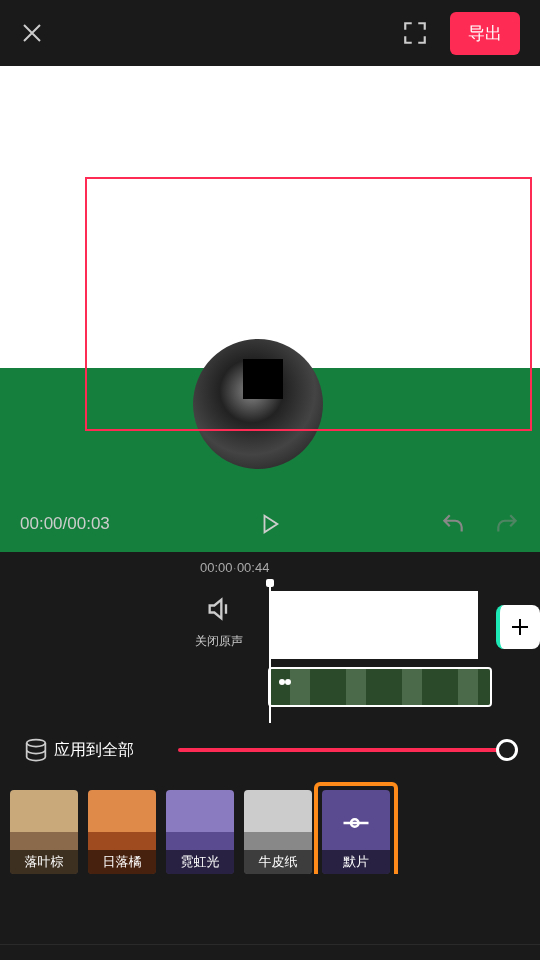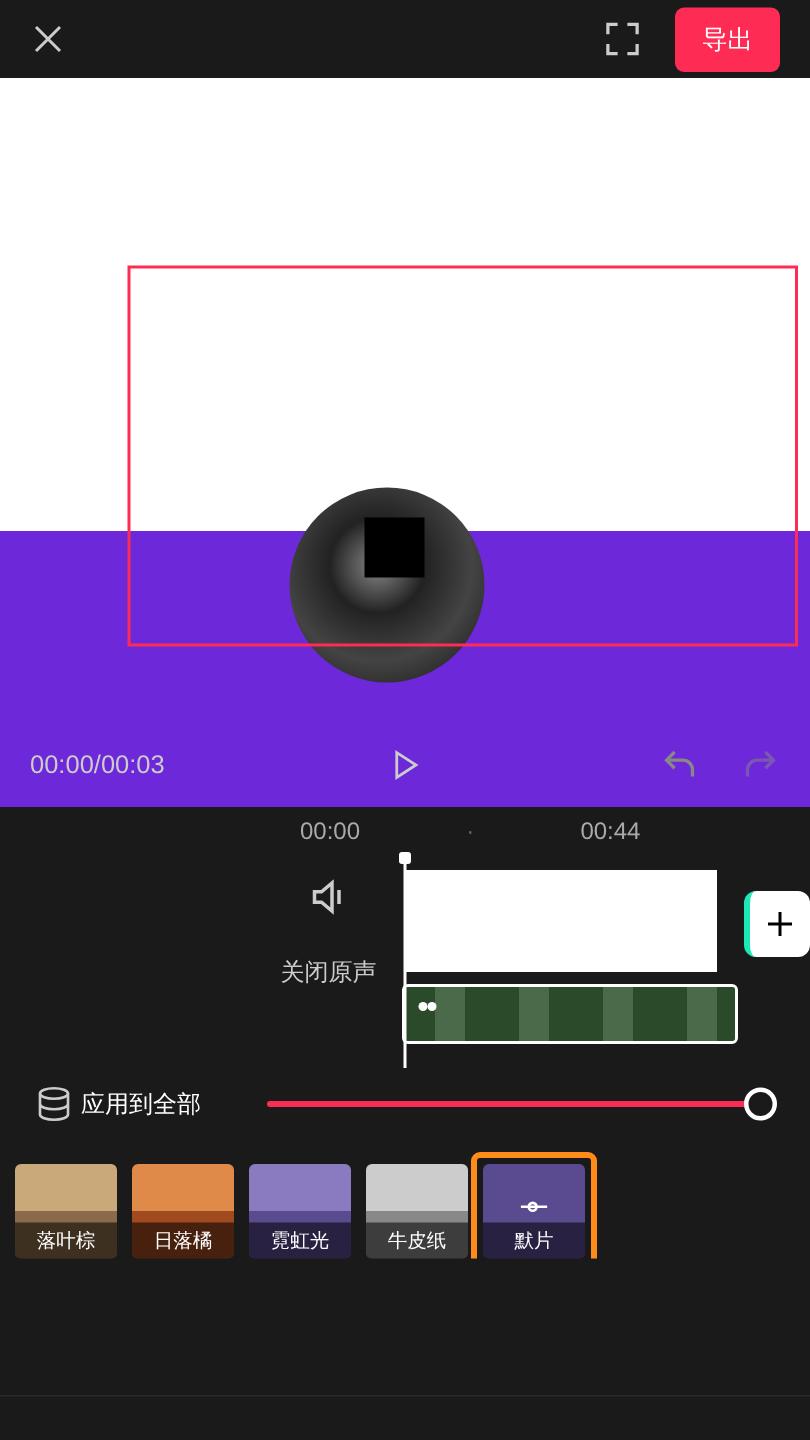--- a/index.html
+++ b/index.html
@@ -1,55 +1,55 @@
 <!DOCTYPE html>
 <html><head>
 <meta charset="utf-8">
 <style>
 html,body{margin:0;padding:0;width:540px;height:960px;background:#000;font-family:-apple-system,sans-serif;color:#fff;overflow:hidden}
 *{box-sizing:border-box}
-.header{height:52px;display:flex;align-items:center;justify-content:space-between;padding:0 20px;background:#1a1a1a}
+.header{height:66px;display:flex;align-items:center;justify-content:space-between;padding:0 20px;background:#1a1a1a}
 .close-icon{width:24px;height:24px;stroke:#ccc;stroke-width:2;cursor:pointer}
 .header-right{display:flex;align-items:center;gap:22px}
 .fullscreen-icon{width:26px;height:26px;stroke:#ccc;stroke-width:2;fill:none}
 .export-btn{background:#fe2c55;border:none;color:#fff;padding:10px 18px;font-size:17px;border-radius:6px}
 .preview-top{height:302px;background:#fff;position:relative}
-.preview-bottom{height:184px;background:#6d28d9;position:relative}
+.preview-bottom{height:184px;background:#15803d;position:relative}
 .selection-box{position:absolute;left:85px;top:177px;width:447px;height:254px;border:2px solid #fe2c55;z-index:5}
 .countdown{position:absolute;left:50%;transform:translateX(-50%);top:-28px;font-size:100px;font-weight:700;color:#fff;line-height:1}
 .avatar{position:absolute;left:193px;top:273px;width:130px;height:130px;border-radius:50%;background:radial-gradient(circle at 45% 40%,#888 0%,#222 30%,#444 60%,#111 100%);z-index:3}
 .avatar::after{content:'';position:absolute;top:20px;left:50px;width:40px;height:40px;background:#000}
 .play-row{display:flex;align-items:center;padding:0 20px;height:56px;position:relative}
 .time-display{font-size:17px;color:#ccc}
 .play-icon{position:absolute;left:50%;transform:translateX(-50%);width:22px;height:22px;fill:none;stroke:#ccc;stroke-width:2}
 .play-row-right{margin-left:auto;display:flex;gap:28px}
 .ur-icon{width:26px;height:26px;fill:none;stroke:#888;stroke-width:2}
 .timeline{background:#1a1a1a;height:172px;padding-top:8px;position:relative}
-.tl-ticks{display:flex;justify-content:space-between;font-size:16px;color:#aaa;padding:0 113px 0 200px}
+.tl-ticks{display:flex;justify-content:flex-start;font-size:13px;color:#aaa;padding:0 113px 0 200px}
 .tl-ticks span:nth-child(2){color:#666}
 .track-area{position:relative;height:100px;margin-top:8px}
 .mute-col{position:absolute;left:180px;top:12px;width:78px;text-align:center}
 .mute-icon{width:28px;height:28px;stroke:#ccc;fill:none;stroke-width:2}
-.mute-label{font-size:16px;color:#ccc;margin-top:21px}
+.mute-label{font-size:12px;color:#ccc;margin-top:6px}
 .clip1{position:absolute;left:270px;top:8px;width:208px;height:68px;background:#fff}
 .add-btn{position:absolute;right:0;top:22px;width:44px;height:44px;background:#fff;border-radius:8px;display:flex;align-items:center;justify-content:center;border-left:4px solid #1de9b6}
 .add-btn svg{width:24px;height:24px;stroke:#000;stroke-width:2}
 .clip2{position:absolute;left:268px;top:84px;width:224px;height:40px;background:#888;border:2px solid #fff;border-radius:4px;overflow:hidden}
 .clip2-inner{width:100%;height:100%;background:repeating-linear-gradient(90deg,#2a4a2a 0 20px,#4a6a4a 20px 40px,#2a4a2a 40px 56px);position:relative}
 .clip2-icon{position:absolute;left:6px;top:4px;width:18px;height:18px;fill:#fff}
 .playhead{position:absolute;left:269px;top:0;width:2px;height:140px;background:#fff;z-index:10}
 .playhead::before{content:'';position:absolute;top:-4px;left:-3px;width:8px;height:8px;background:#fff;border-radius:2px}
 .filter-panel{background:#1a1a1a;height:220px}
 .apply-row{height:52px;display:flex;align-items:center;padding:0 22px;gap:4px}
 .stack-icon{width:28px;height:28px;stroke:#ccc;fill:none;stroke-width:1.5}
 .slider-wrap{flex:1;margin-left:40px;position:relative;height:28px;display:flex;align-items:center}
 .slider-track{flex:1;height:4px;background:#fe2c55;border-radius:2px}
 .slider-thumb{width:22px;height:22px;border-radius:50%;border:3px solid #fff;background:#1a1a1a;position:absolute;right:0;top:3px}
 .filter-thumbs{display:flex;gap:10px;padding:14px 10px 0 10px;overflow:hidden}
-.fthumb{width:68px;height:63px;border-radius:4px;position:relative;flex-shrink:0;display:flex;align-items:flex-end;justify-content:center}
+.fthumb{width:68px;height:84px;border-radius:4px;position:relative;flex-shrink:0;display:flex;align-items:flex-end;justify-content:center}
 .fthumb-label{background:rgba(0,0,0,0.55);width:100%;font-size:13px;text-align:center;padding:3px 0;border-radius:0 0 4px 4px}
 .ft1{background:linear-gradient(#c9a87a 50%,#8a6a4a 50%)}
 .ft2{background:linear-gradient(#d04545 50%,#902020 50%)}
 .ft3{background:linear-gradient(#e08a4a 50%,#a04a20 50%)}
 .ft4{background:linear-gradient(#4ab090 50%,#206a50 50%)}
 .ft5{background:linear-gradient(#8a7ac0 50%,#5a4a90 50%)}
 .ft6{background:linear-gradient(#ccc 50%,#888 50%)}
 .ft7{background:#5a4a90;display:flex;align-items:center;justify-content:center;flex-direction:column;position:relative}
 .fthumb.selected::after{content:'';position:absolute;inset:-8px;border:4px solid #ff8c1a;border-radius:6px}
 .ft7 .f-icon{width:30px;height:30px;stroke:#fff;stroke-width:2;fill:none;margin-bottom:auto;margin-top:18px}

